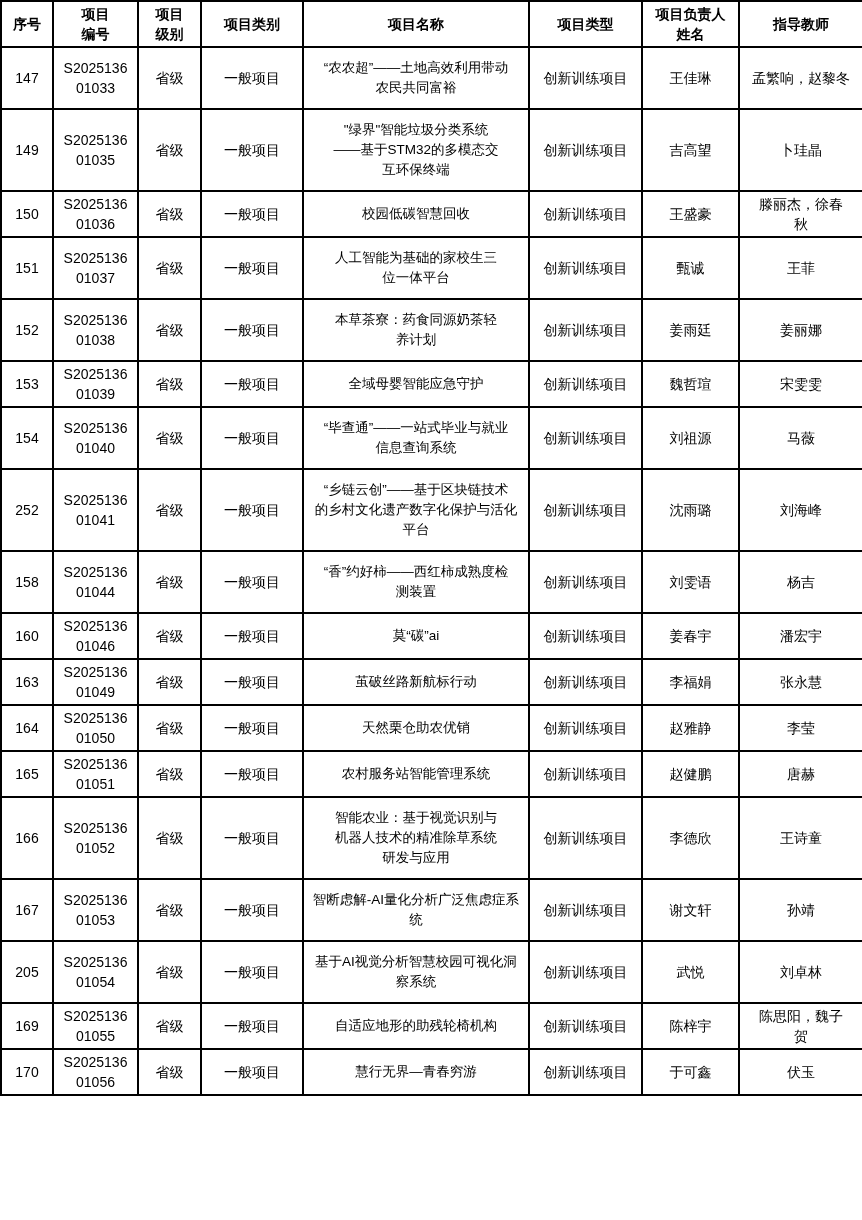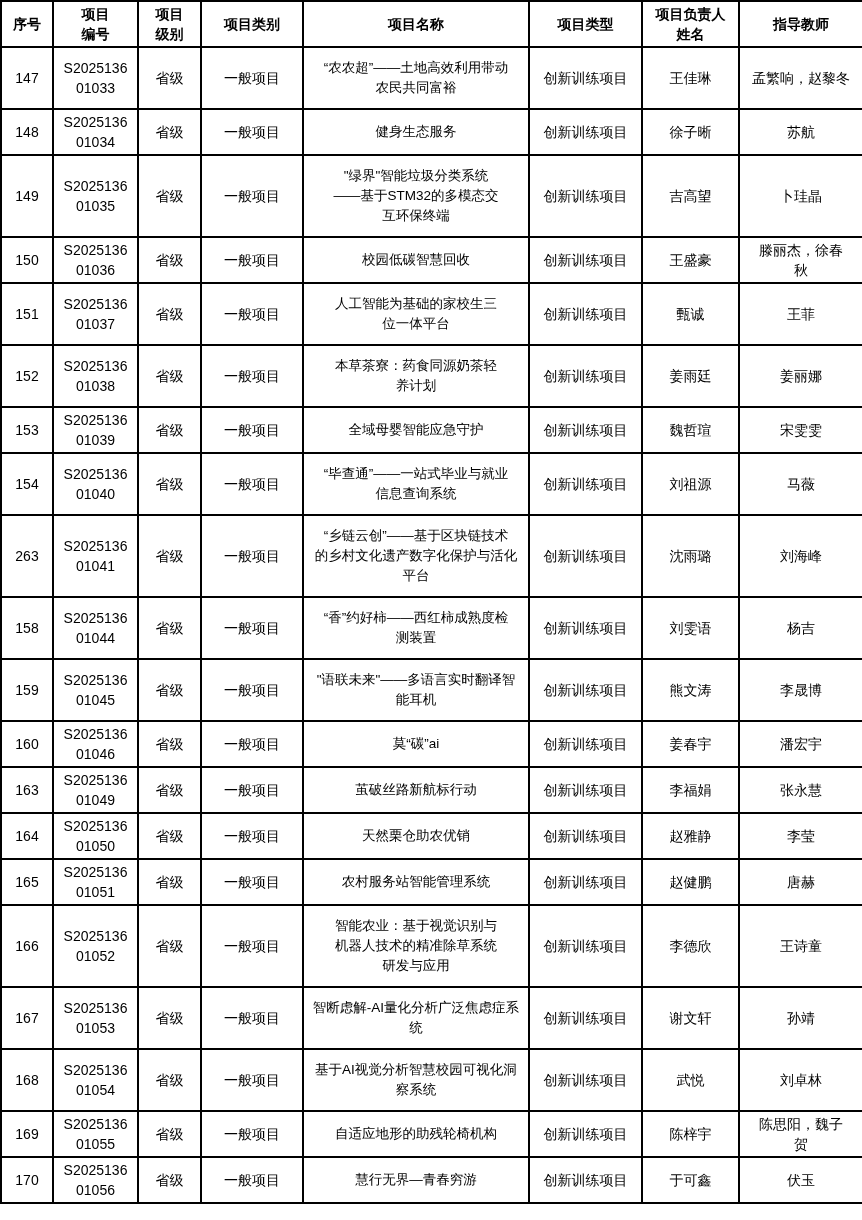--- a/index.html
+++ b/index.html
@@ -87,30 +87,20 @@
         <td class="cell-code">S202513601033</td>
         <td class="cell-level">省级</td>
         <td class="cell-category">一般项目</td>
         <td class="cell-name">“农农超”——土地高效利用带动
 农民共同富裕</td>
         <td class="cell-type">创新训练项目</td>
         <td class="cell-leader">王佳琳</td>
         <td class="cell-teacher">孟繁响，赵黎冬</td>
       </tr>
       <tr>
-        <td class="cell-serial">148</td>
-        <td class="cell-code">S202513601034</td>
-        <td class="cell-level">省级</td>
-        <td class="cell-category">一般项目</td>
-        <td class="cell-name">健身生态服务</td>
-        <td class="cell-type">创新训练项目</td>
-        <td class="cell-leader">徐子晰</td>
-        <td class="cell-teacher">苏航</td>
-      </tr>
-      <tr>
         <td class="cell-serial">149</td>
         <td class="cell-code">S202513601035</td>
         <td class="cell-level">省级</td>
         <td class="cell-category">一般项目</td>
         <td class="cell-name">"绿界"智能垃圾分类系统
 ——基于STM32的多模态交
 互环保终端</td>
         <td class="cell-type">创新训练项目</td>
         <td class="cell-leader">吉高望</td>
         <td class="cell-teacher">卜珪晶</td>
@@ -163,21 +153,21 @@
         <td class="cell-code">S202513601040</td>
         <td class="cell-level">省级</td>
         <td class="cell-category">一般项目</td>
         <td class="cell-name">“毕查通”——一站式毕业与就业
 信息查询系统</td>
         <td class="cell-type">创新训练项目</td>
         <td class="cell-leader">刘祖源</td>
         <td class="cell-teacher">马薇</td>
       </tr>
       <tr>
-        <td class="cell-serial">263</td>
+        <td class="cell-serial">252</td>
         <td class="cell-code">S202513601041</td>
         <td class="cell-level">省级</td>
         <td class="cell-category">一般项目</td>
         <td class="cell-name">“乡链云创”——基于区块链技术
 的乡村文化遗产数字化保护与活化
 平台</td>
         <td class="cell-type">创新训练项目</td>
         <td class="cell-leader">沈雨璐</td>
         <td class="cell-teacher">刘海峰</td>
       </tr>
@@ -186,31 +176,20 @@
         <td class="cell-code">S202513601044</td>
         <td class="cell-level">省级</td>
         <td class="cell-category">一般项目</td>
         <td class="cell-name">“香”约好柿——西红柿成熟度检
 测装置</td>
         <td class="cell-type">创新训练项目</td>
         <td class="cell-leader">刘雯语</td>
         <td class="cell-teacher">杨吉</td>
       </tr>
       <tr>
-        <td class="cell-serial">159</td>
-        <td class="cell-code">S202513601045</td>
-        <td class="cell-level">省级</td>
-        <td class="cell-category">一般项目</td>
-        <td class="cell-name">"语联未来"——多语言实时翻译智
-能耳机</td>
-        <td class="cell-type">创新训练项目</td>
-        <td class="cell-leader">熊文涛</td>
-        <td class="cell-teacher">李晟博</td>
-      </tr>
-      <tr>
         <td class="cell-serial">160</td>
         <td class="cell-code">S202513601046</td>
         <td class="cell-level">省级</td>
         <td class="cell-category">一般项目</td>
         <td class="cell-name">莫“碳”ai</td>
         <td class="cell-type">创新训练项目</td>
         <td class="cell-leader">姜春宇</td>
         <td class="cell-teacher">潘宏宇</td>
       </tr>
       <tr>
@@ -260,21 +239,21 @@
         <td class="cell-code">S202513601053</td>
         <td class="cell-level">省级</td>
         <td class="cell-category">一般项目</td>
         <td class="cell-name">智断虑解-AI量化分析广泛焦虑症系
 统</td>
         <td class="cell-type">创新训练项目</td>
         <td class="cell-leader">谢文轩</td>
         <td class="cell-teacher">孙靖</td>
       </tr>
       <tr>
-        <td class="cell-serial">168</td>
+        <td class="cell-serial">205</td>
         <td class="cell-code">S202513601054</td>
         <td class="cell-level">省级</td>
         <td class="cell-category">一般项目</td>
         <td class="cell-name">基于AI视觉分析智慧校园可视化洞
 察系统</td>
         <td class="cell-type">创新训练项目</td>
         <td class="cell-leader">武悦</td>
         <td class="cell-teacher">刘卓林</td>
       </tr>
       <tr>

